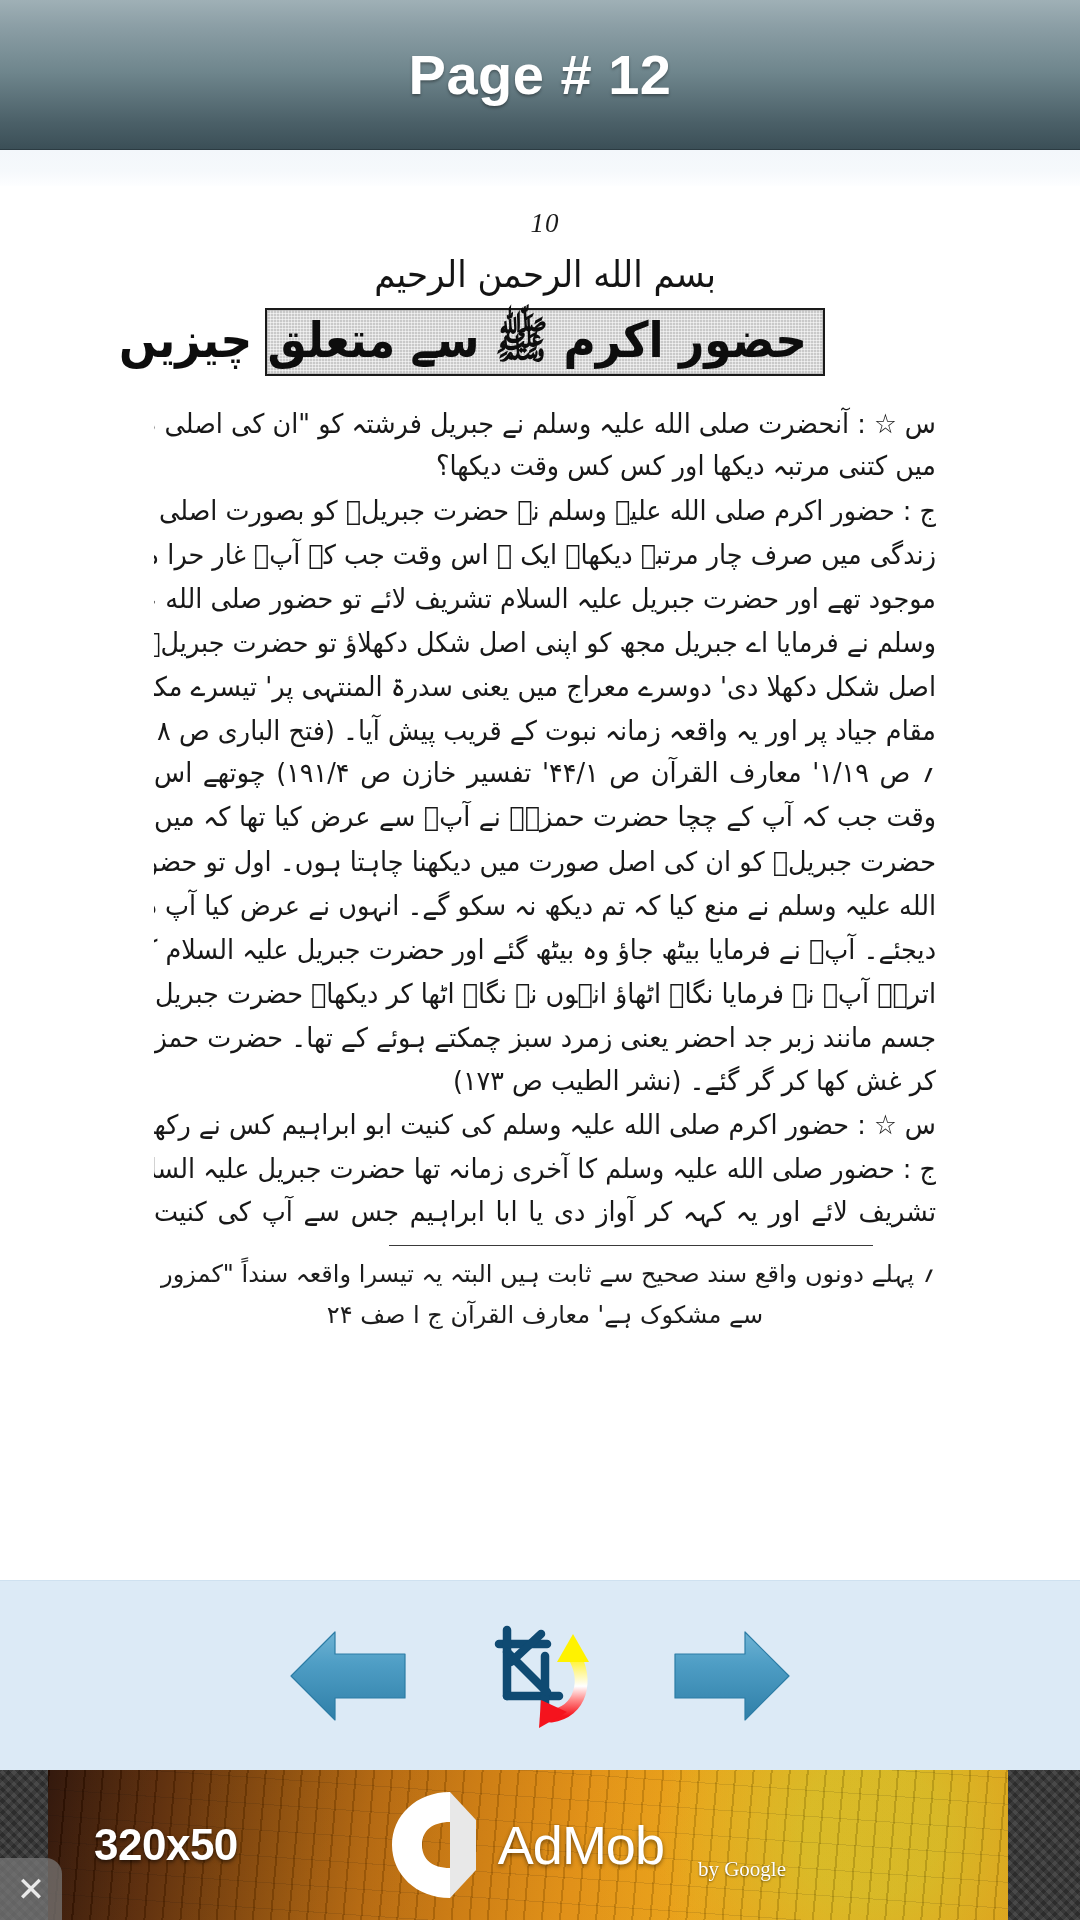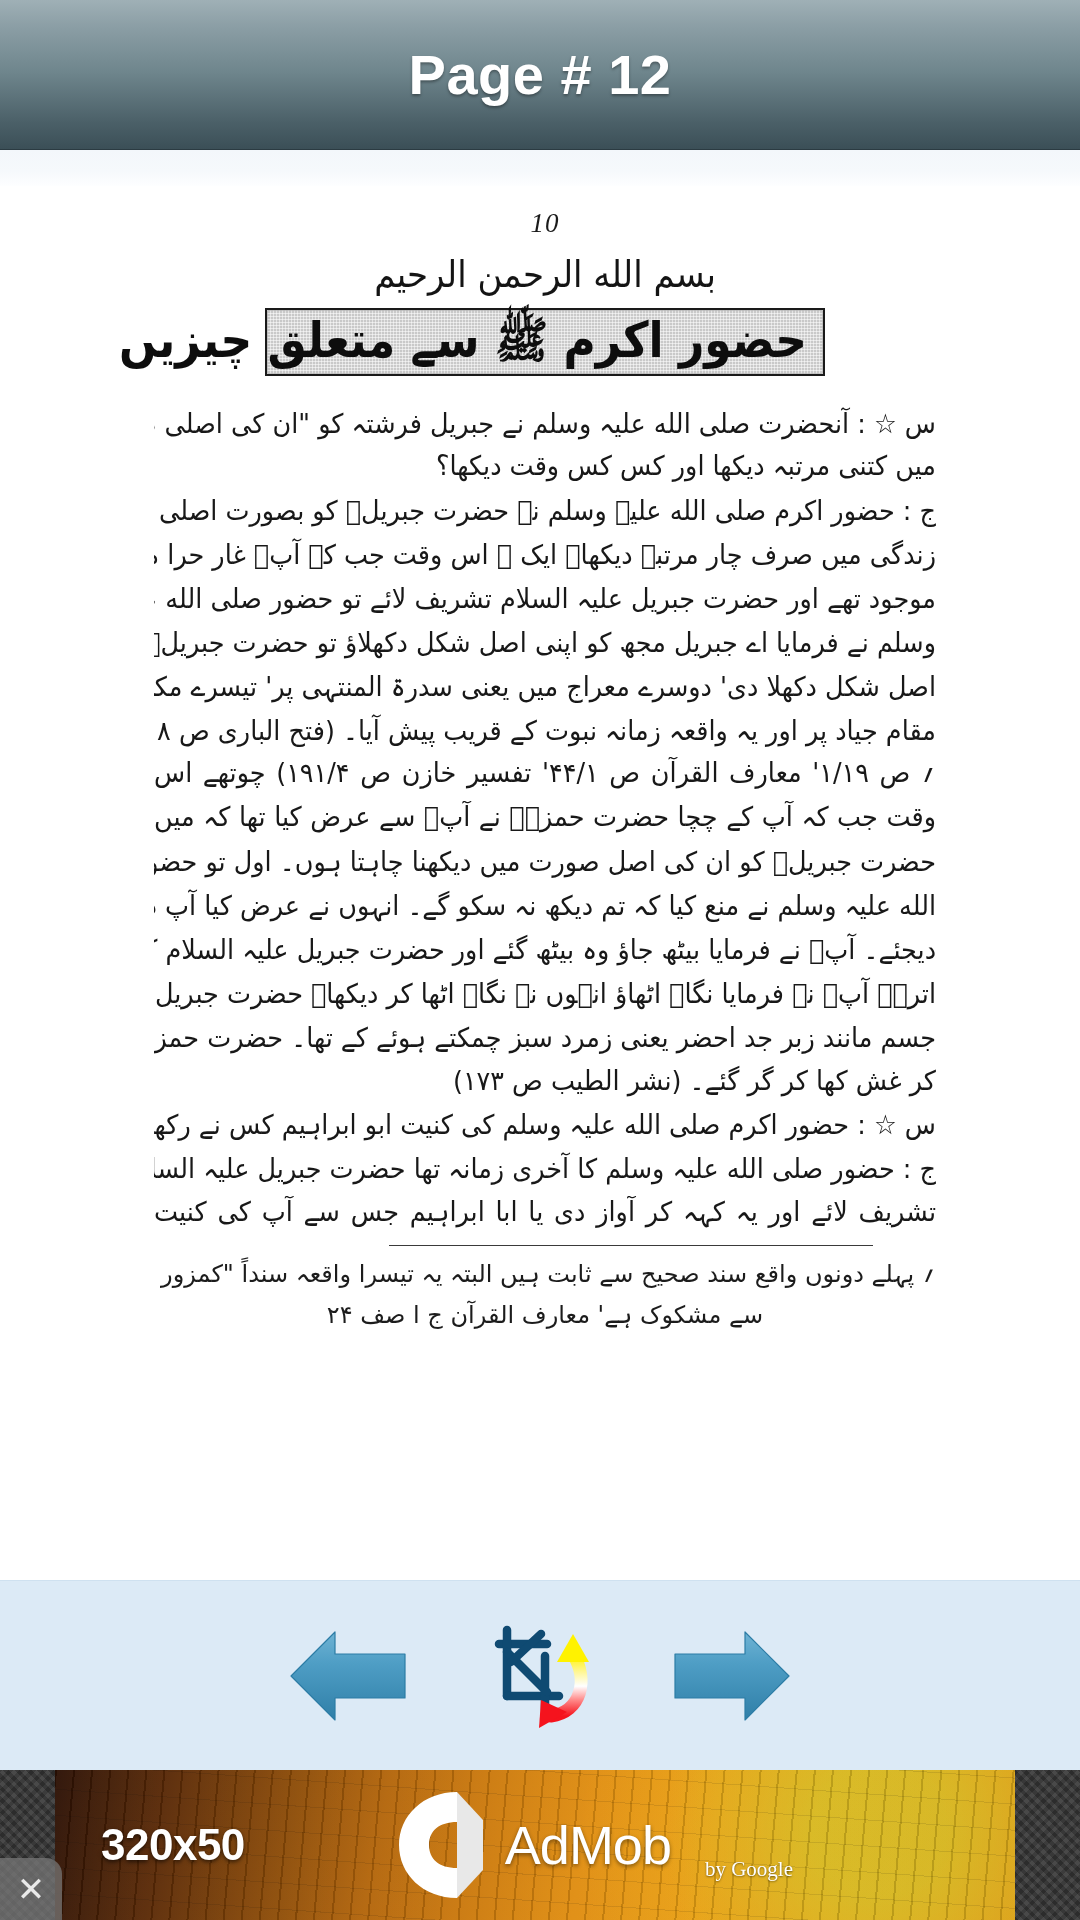--- a/index.html
+++ b/index.html
@@ -160,21 +160,21 @@
     position:relative;
     background-color:#3a3a3a;
     background-image:
       repeating-linear-gradient(45deg, rgba(255,255,255,0.045) 0 4px, rgba(0,0,0,0.14) 4px 8px),
       repeating-linear-gradient(-45deg, rgba(255,255,255,0.035) 0 4px, rgba(0,0,0,0.12) 4px 8px);
     display:flex; align-items:center; justify-content:center;
     overflow:hidden;
   }
   .ad-creative {
     position:absolute;
-    left:55px; top:0;
+    left:48px; top:0;
     width:960px; height:150px;
     background:
       radial-gradient(circle at 86% 40%, rgba(200,200,40,0.55) 0 8%, rgba(0,0,0,0) 26%),
       radial-gradient(circle at 94% 52%, rgba(240,170,20,0.75) 0 16%, rgba(0,0,0,0) 42%),
       linear-gradient(100deg,
         #2b1004 0%,
         #5b2a06 12%,
         #8a4a07 24%,
         #b3650a 34%,
         #c9770c 43%,

